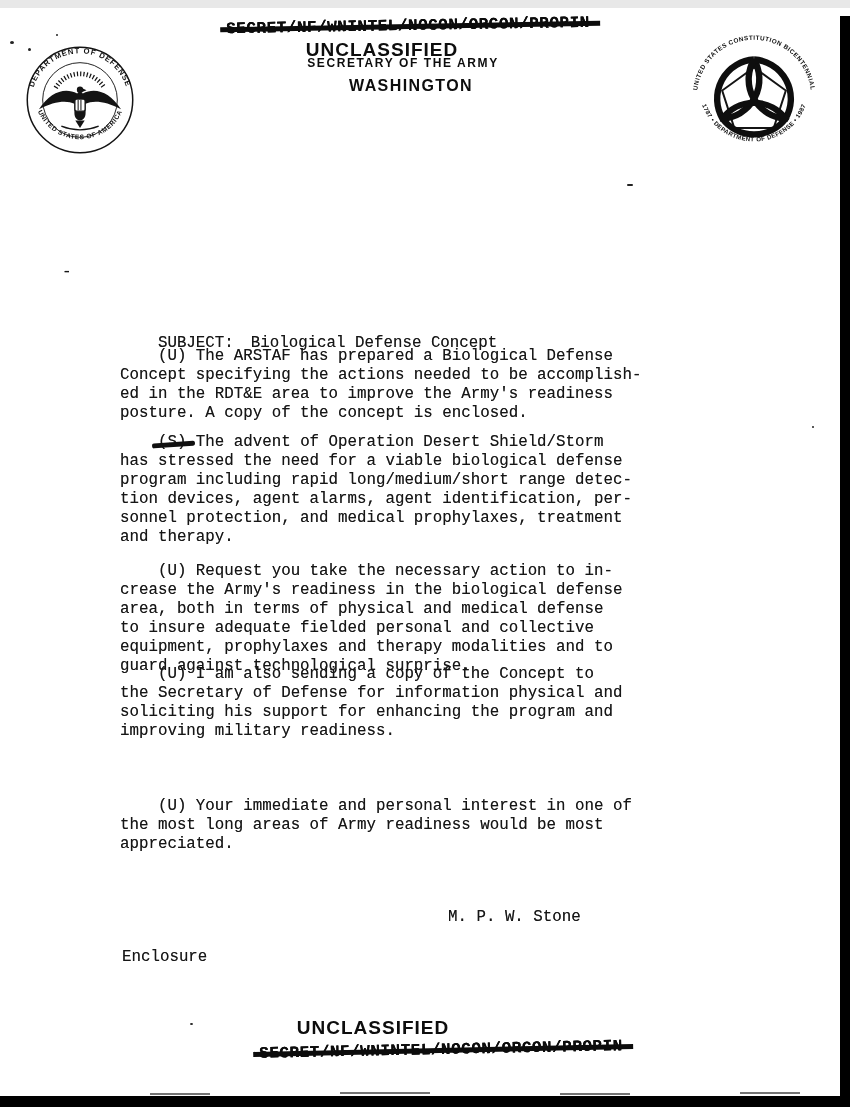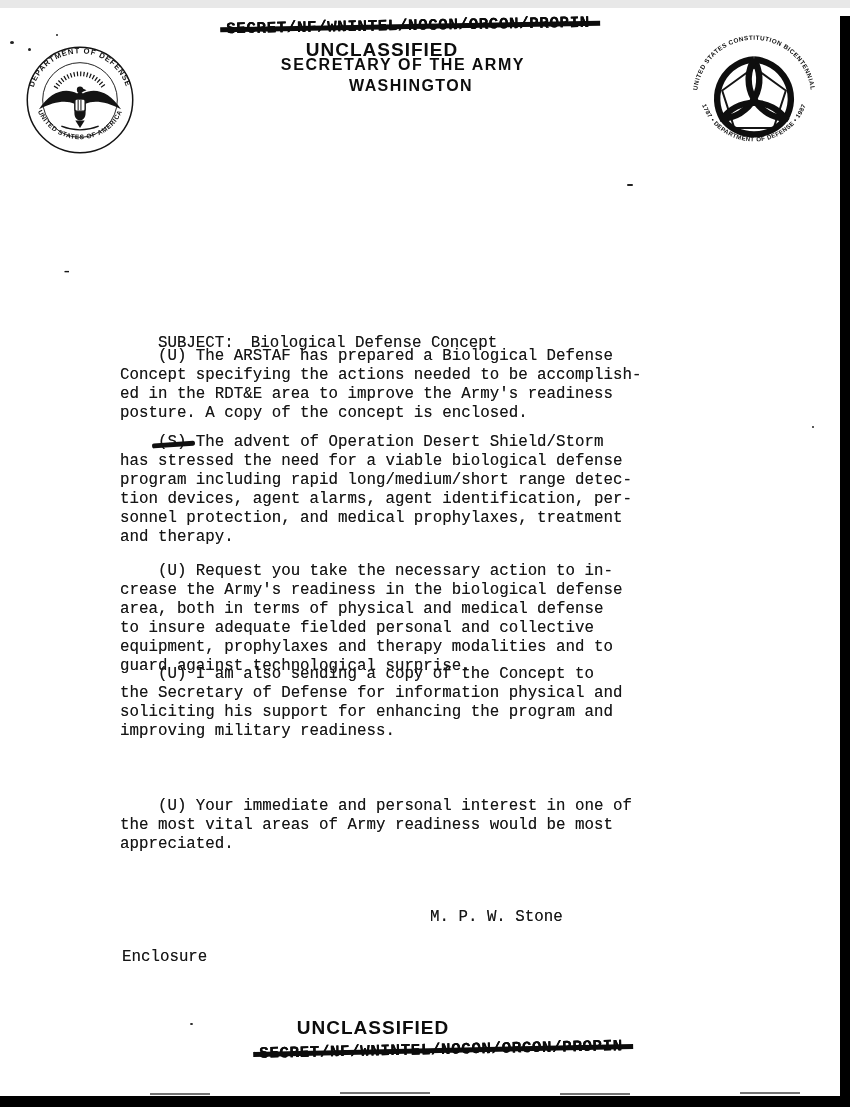--- a/index.html
+++ b/index.html
@@ -20,21 +20,21 @@
   .struck-marker{position:relative; display:inline-block;}
   .struck-marker::after{
     content:""; position:absolute; left:-6px; right:-9px; top:45%; height:4.5px;
     background:#101010; transform:rotate(-4deg); border-radius:2px;
   }
   
   .sans{font-family:"Liberation Sans", sans-serif; font-weight:bold; color:#0d0d0d;}
   .unclass-top{position:absolute; top:31px; left:382px; transform:translateX(-50%);
     font-size:19px; letter-spacing:1px;}
   .office-line{position:absolute; top:48px; left:403px; transform:translateX(-50%);
-    font-size:16px; letter-spacing:1.6px; white-space:nowrap;}
+    font-size:12px; letter-spacing:1.6px; white-space:nowrap;}
   .location-line{position:absolute; top:69px; left:411px; transform:translateX(-50%);
     font-size:16px; letter-spacing:1.4px;}
   
   .banner{
     position:absolute; font-family:"Liberation Mono", monospace; font-weight:bold;
     font-size:16px; letter-spacing:0.5px; color:#0c0c0c; white-space:nowrap;
     text-shadow:0 0 0.6px #000;
   }
   .banner::before{
     content:""; position:absolute; left:-6px; right:-10px; top:7px; height:4.5px;
@@ -140,24 +140,24 @@
 equipment, prophylaxes and therapy modalities and to
 guard against technological surprise.</div>
 
   <div class="tw" style="left:120px; top:657px;">    (U) I am also sending a copy of the Concept to
 the Secretary of Defense for information physical and
 soliciting his support for enhancing the program and
 improving military readiness.</div>
 
 
   <div class="tw" style="left:120px; top:789px;">    (U) Your immediate and personal interest in one of
-the most vital areas of Army readiness would be most
+the most long areas of Army readiness would be most
 appreciated.</div>
 
-  <div class="tw" style="left:430px; top:900px;">M. P. W. Stone</div>
+  <div class="tw" style="left:448px; top:900px;">M. P. W. Stone</div>
 
   <div class="tw" style="left:122px; top:940px;">Enclosure</div>
 
   <div class="sans unclass-bottom">UNCLASSIFIED</div>
   <div class="banner banner-bottom">SECRET/NF/WNINTEL/NOCON/ORCON/PROPIN</div>
 
   <div class="bar-right"></div>
   <div class="bar-bottom"></div>
   <div class="smudge" style="left:150px; top:1085px; width:60px;"></div>
   <div class="smudge" style="left:340px; top:1084px; width:90px;"></div>

